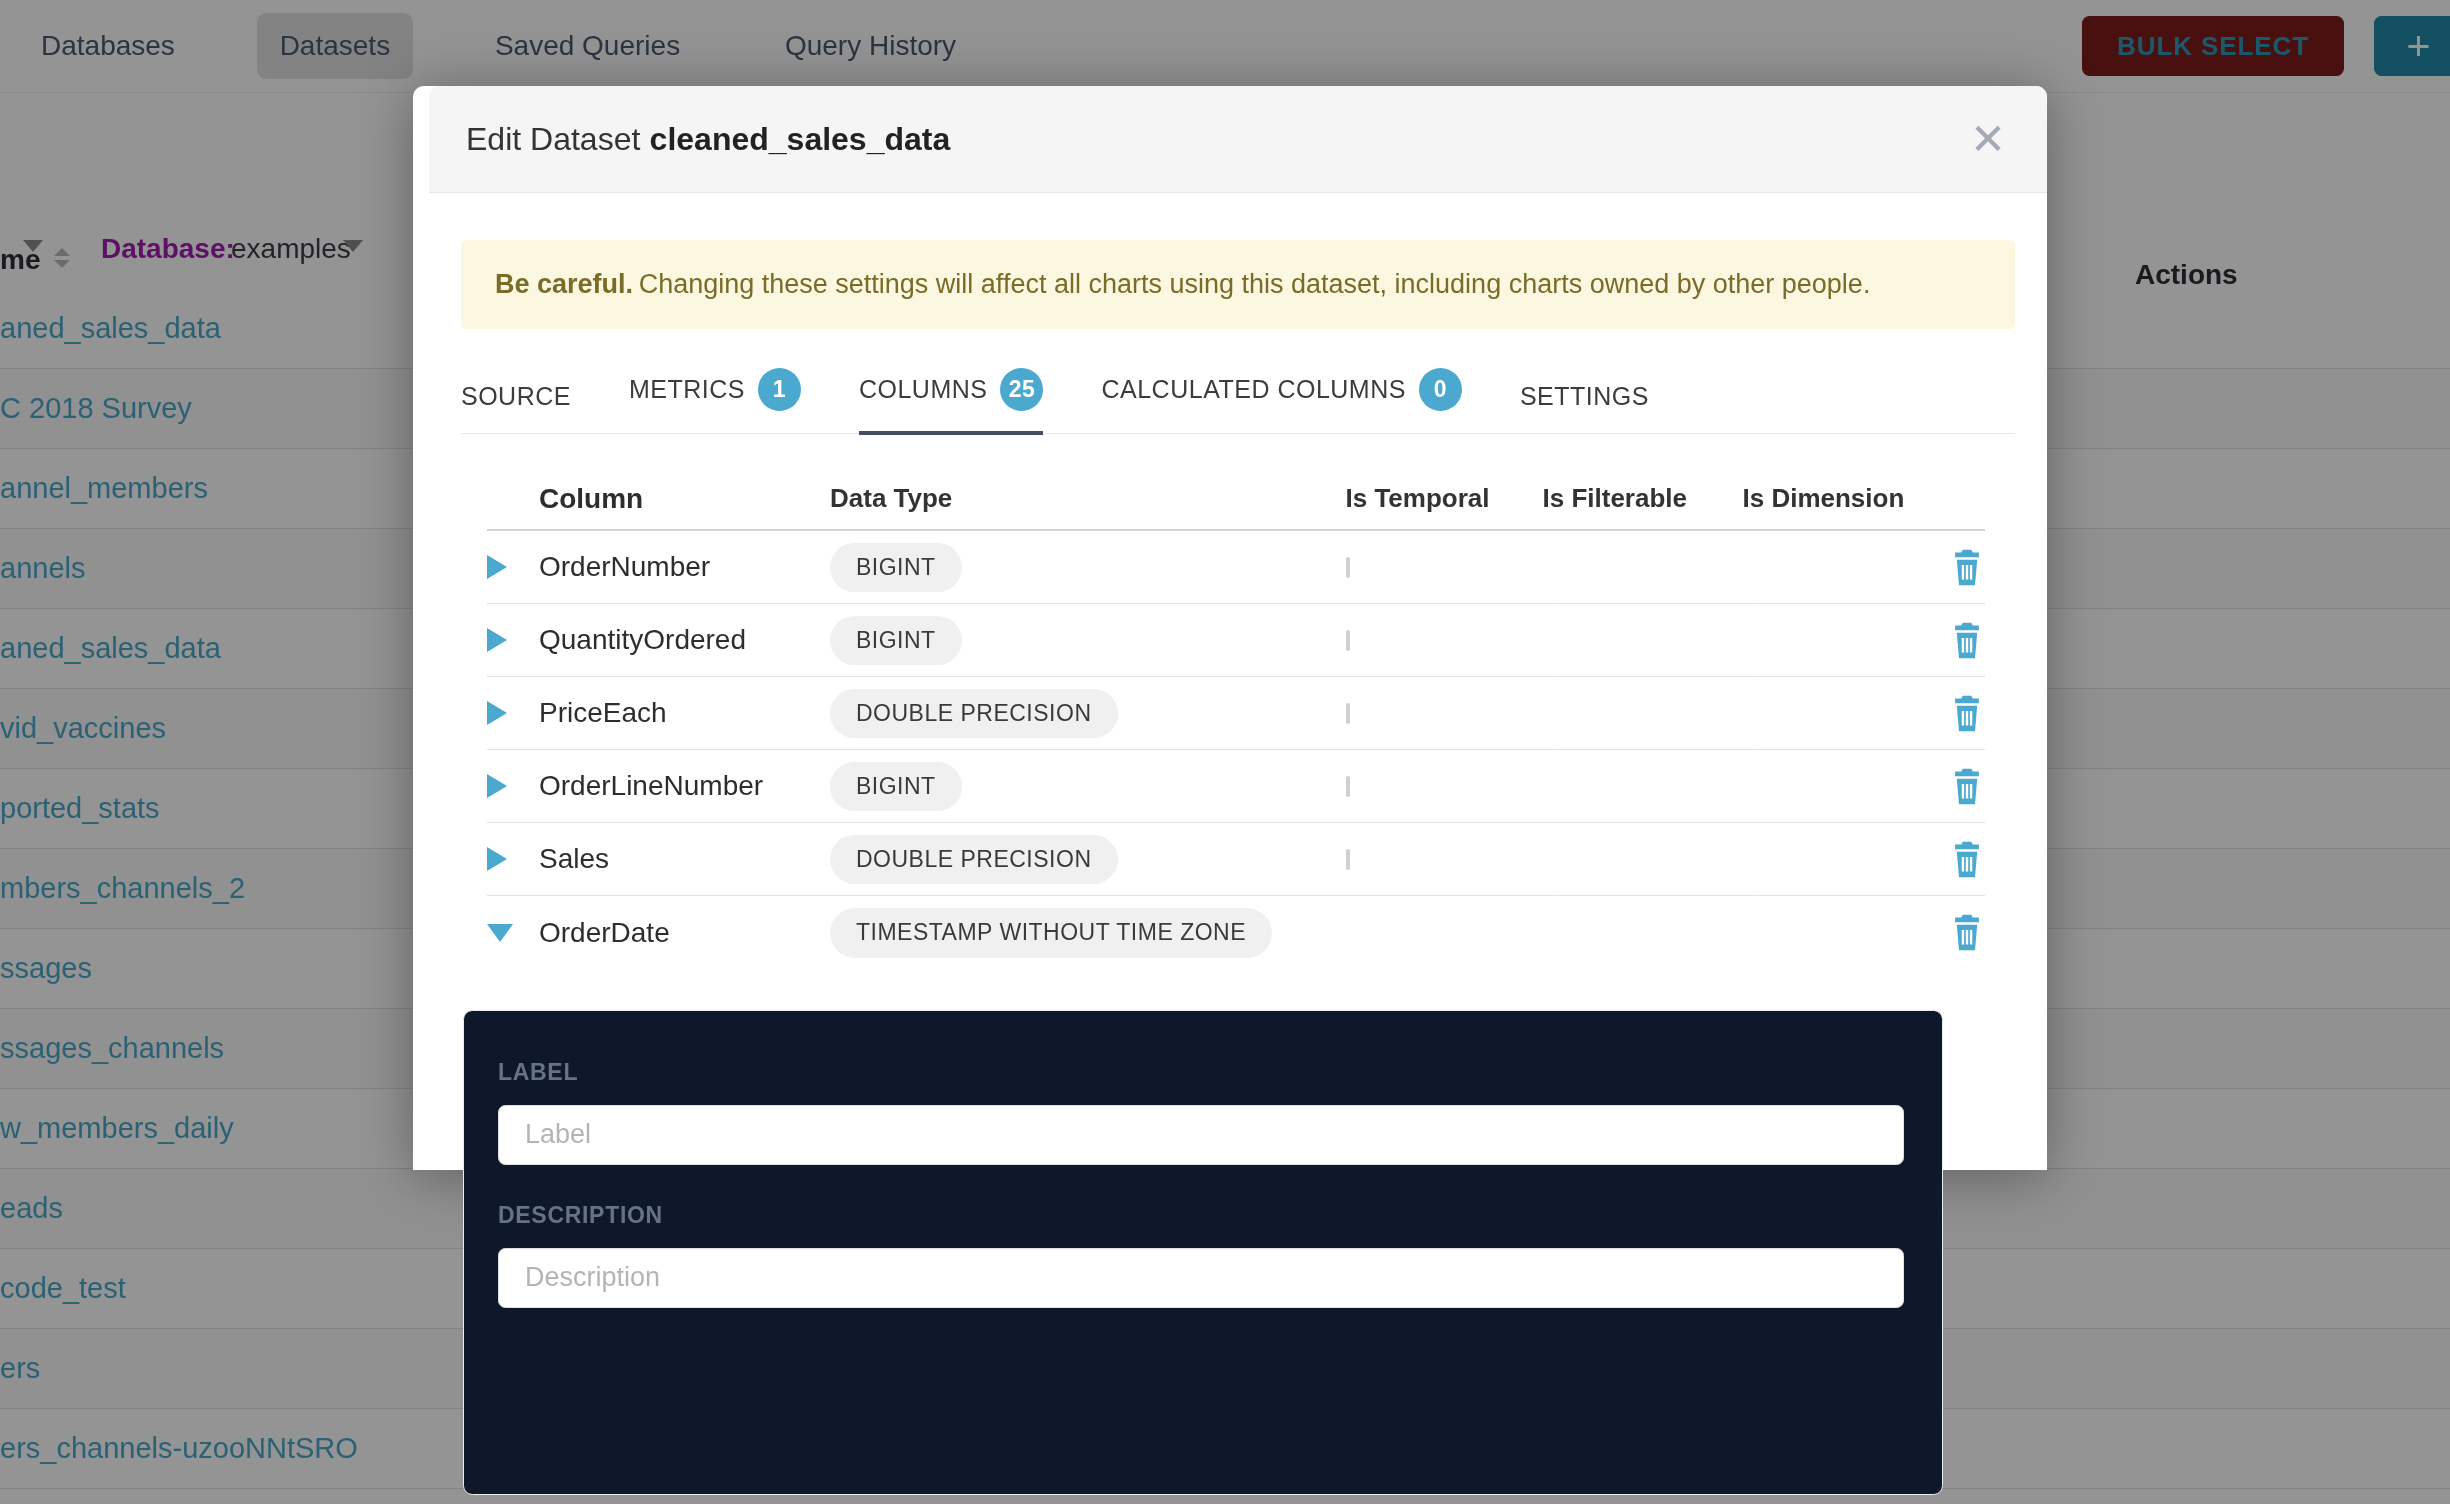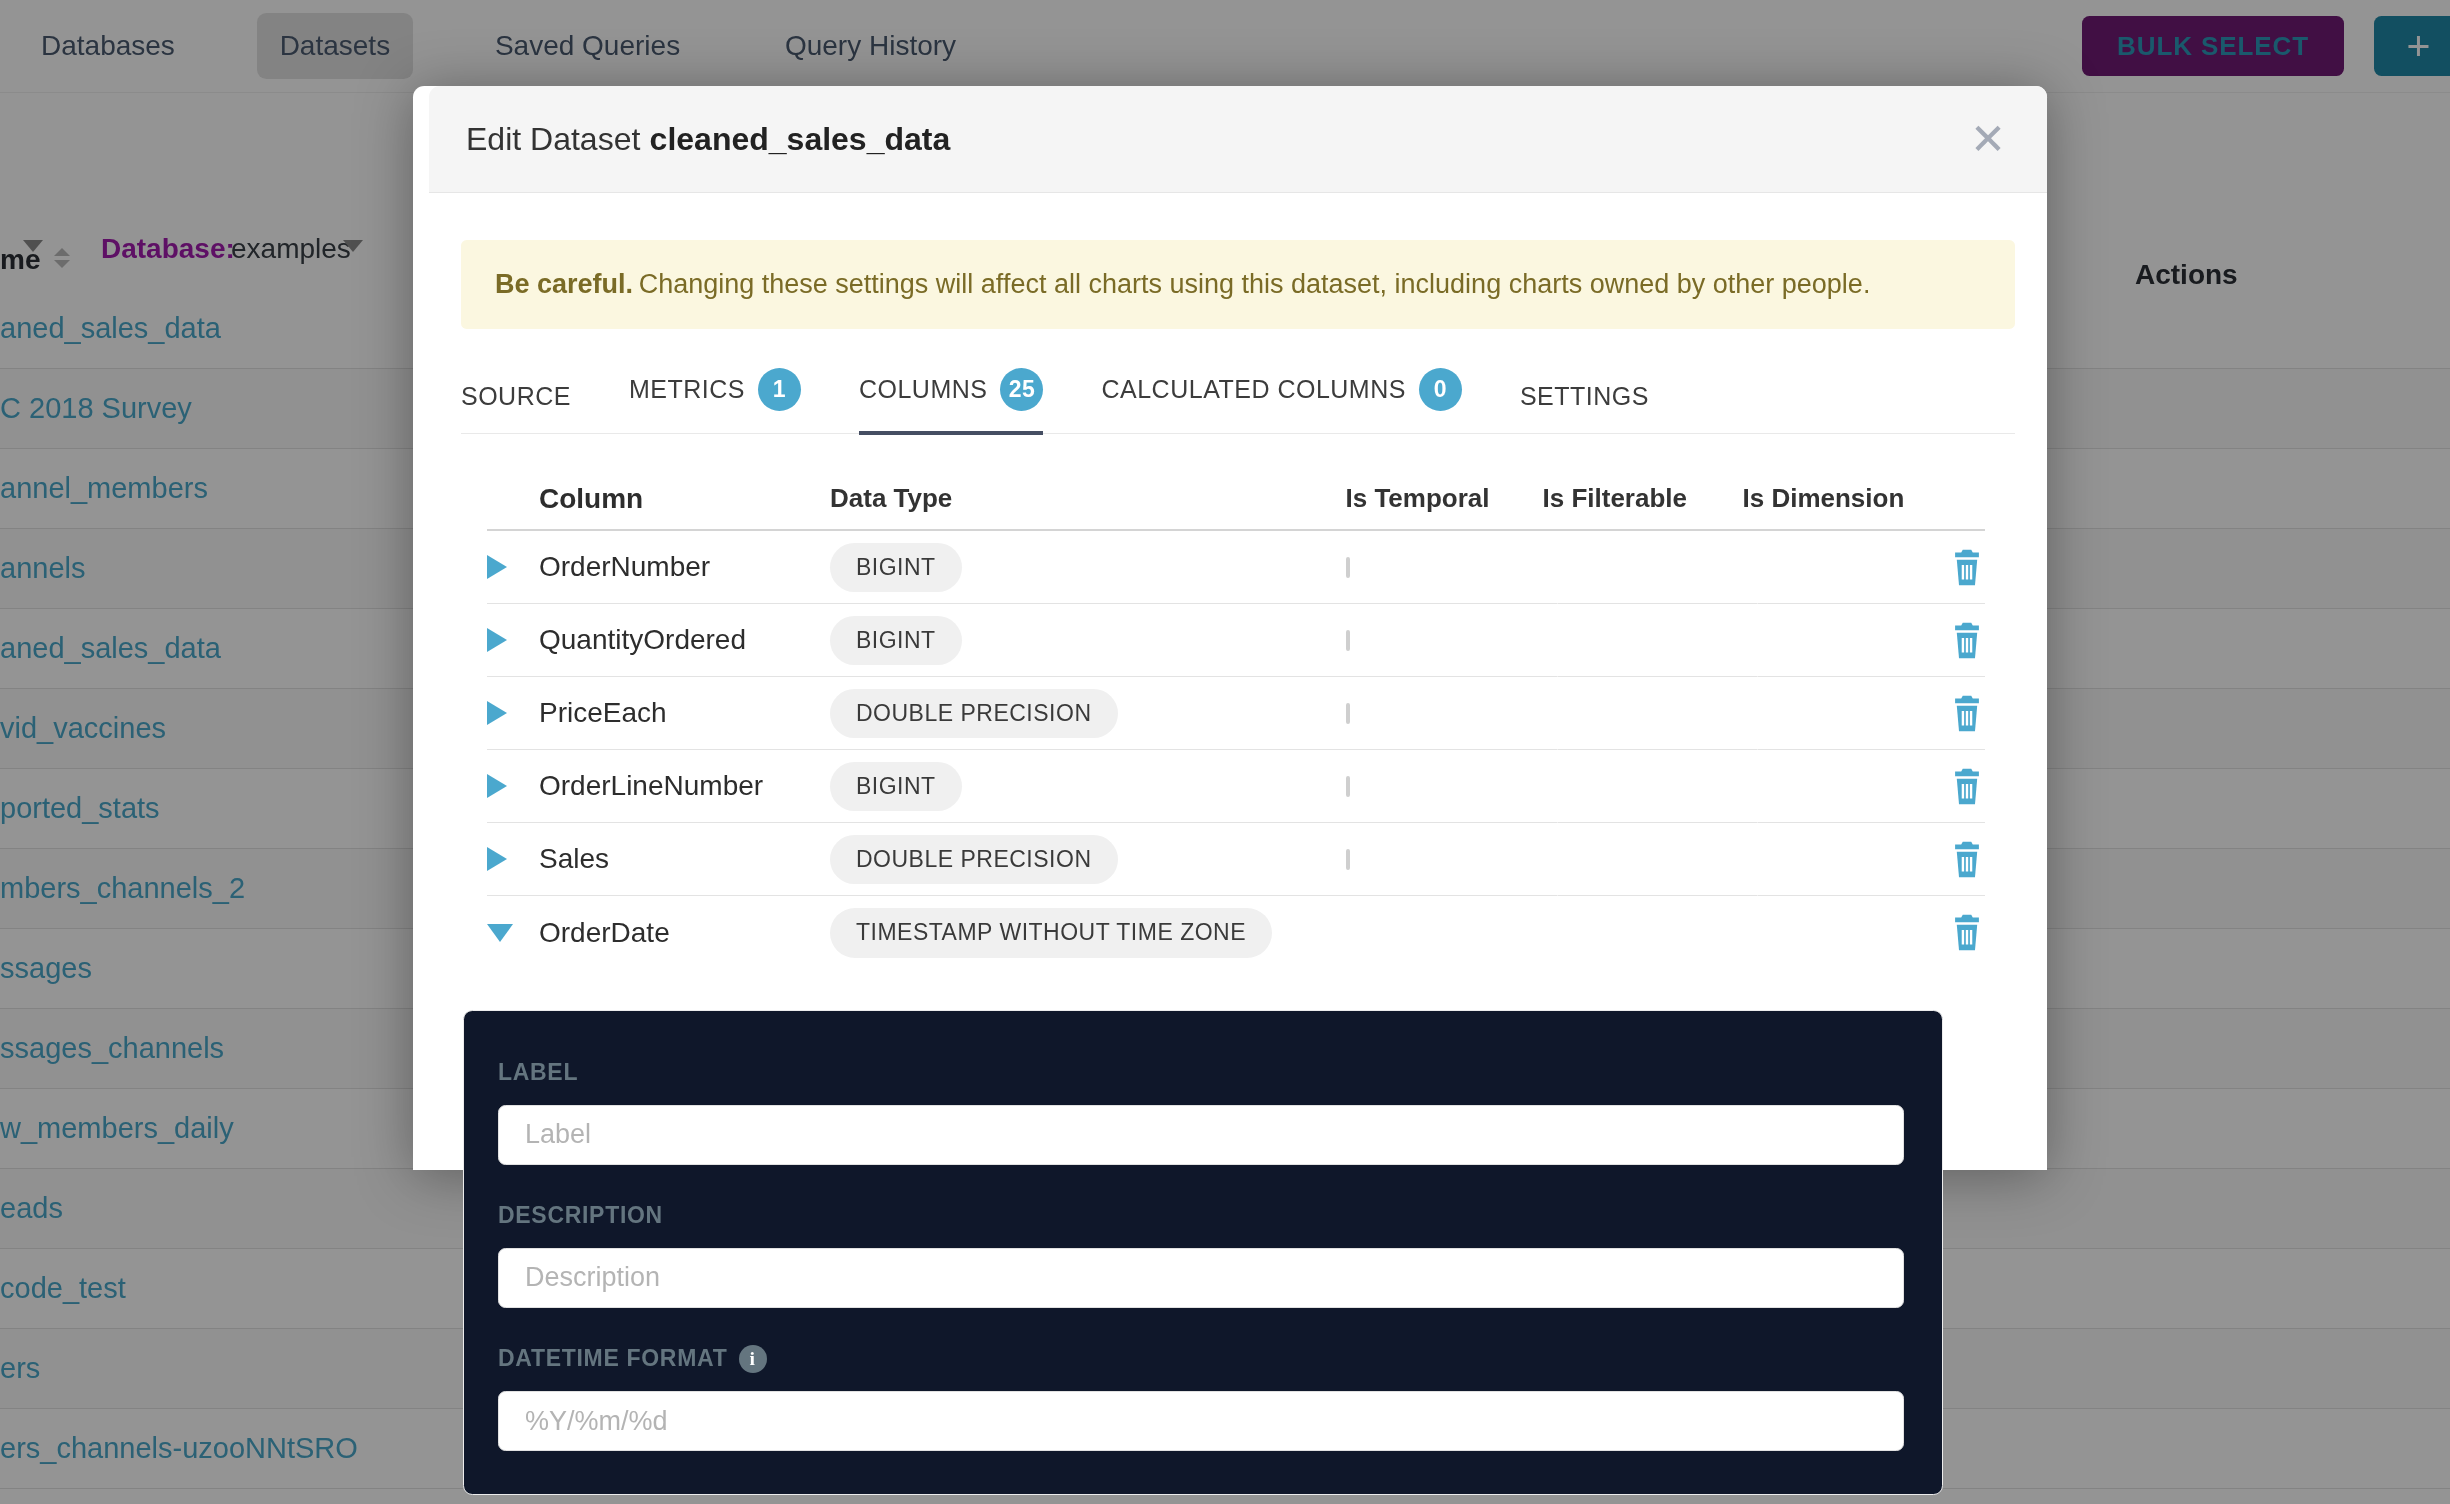--- a/index.html
+++ b/index.html
@@ -15,21 +15,21 @@
     display:flex;align-items:center;padding-left:18.6px;background:#fff;
     border-bottom:0.9px solid #efefef;box-sizing:border-box;
   }
   .nav-item{
     font-size:28px;color:#4b5b70;margin-right:60px;white-space:nowrap;
     padding:17px 22.4px;border-radius:9.3px;
   }
   .nav-item.active{background:#e2e2e2;}
   .nav-right{margin-left:auto;display:flex;align-items:center;}
   .bulk-btn{
-    height:60px;padding:0 35px;border-radius:7.5px;background:#701a75;
+    height:60px;padding:0 35px;border-radius:7.5px;background:#7f1d1d;
     color:#2d99ba;font-size:26px;font-weight:600;letter-spacing:0.9px;
     display:flex;align-items:center;margin-right:30px;white-space:nowrap;
   }
   .add-btn{
     height:60px;width:89px;border-radius:7.5px;background:#1f89a7;color:#fff;
     font-size:41px;font-weight:400;display:flex;align-items:center;justify-content:center;
     margin-right:-13px;
   }
   .filterbar{position:absolute;left:0;top:93px;right:0;height:121px;background:#fff;}
   .caret-sm{
@@ -401,23 +401,16 @@
           <span>LABEL</span>
         </div>
       <input class="text-input" type="text" placeholder="Label" style="">
     </div>
     <div class="field">
       <div class="field-label">
           <span>DESCRIPTION</span>
         </div>
       <input class="text-input" type="text" placeholder="Description" style="">
     </div>
-    <div class="field">
-      <div class="field-label">
-        <span>DATETIME FORMAT</span>
-        <span class="info-icon">i</span>
-      </div>
-      <input class="text-input" type="text" placeholder="%Y/%m/%d" style="">
-    </div>
   </div>
 
 </div>
 
 
 </body></html>

